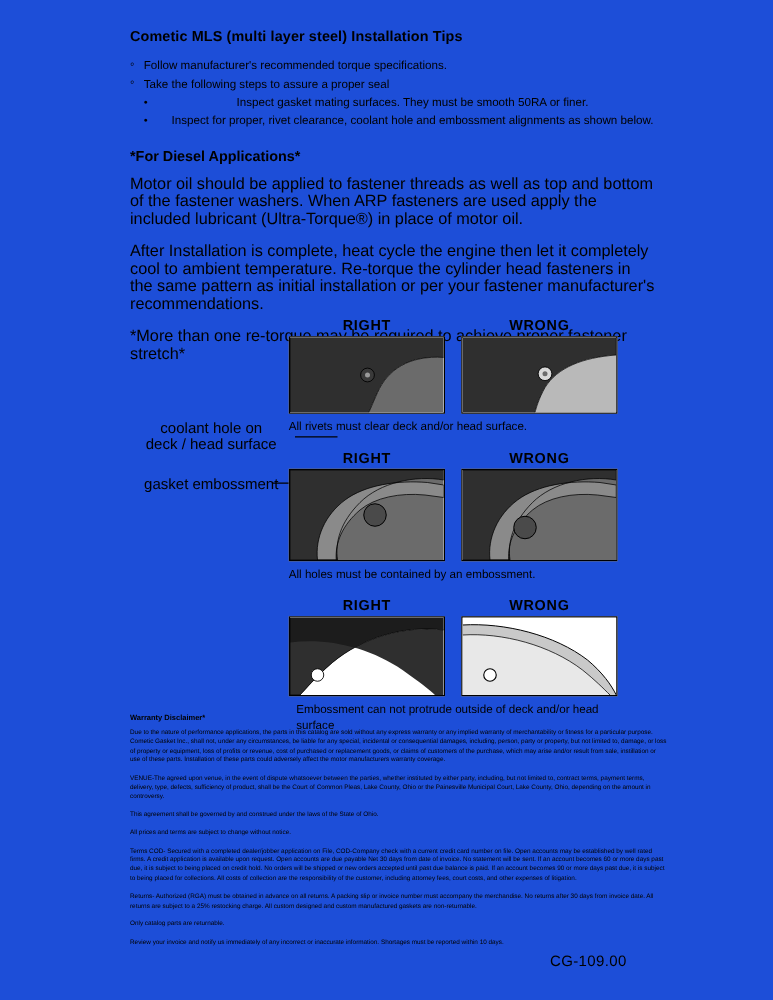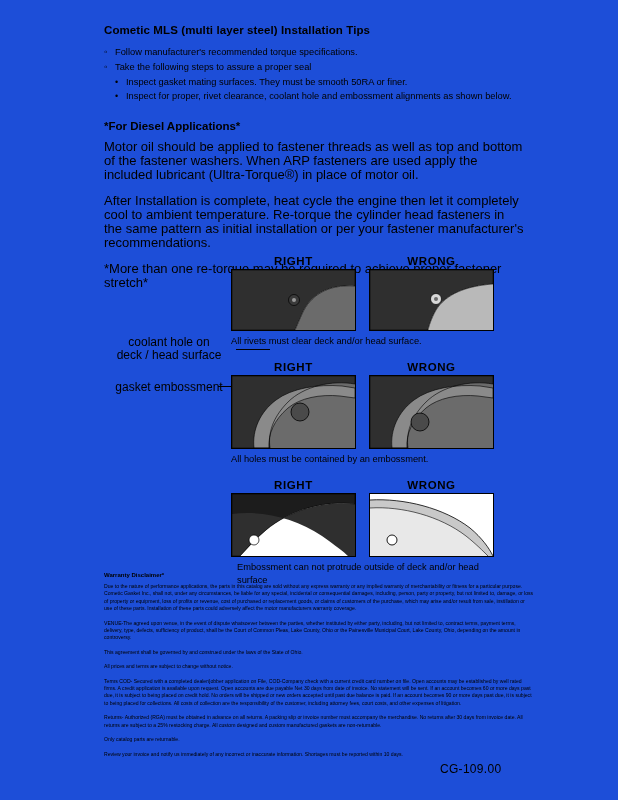--- a/index.html
+++ b/index.html
@@ -51,20 +51,21 @@
     content: "\25E6";
     position: absolute;
     left: 0px;
     top: -0.5px;
     font-size: 10px;
   }
   .subbullets {
     margin: 1px 0 0 0;
     padding: 0;
     list-style: none;
+    text-align: center;
   }
   .subbullets > li {
     font-size: 9.3px;
     line-height: 14px;
     padding-left: 11px;
     position: relative;
   }
   .subbullets > li::before {
     content: "\2022";
     position: absolute;

